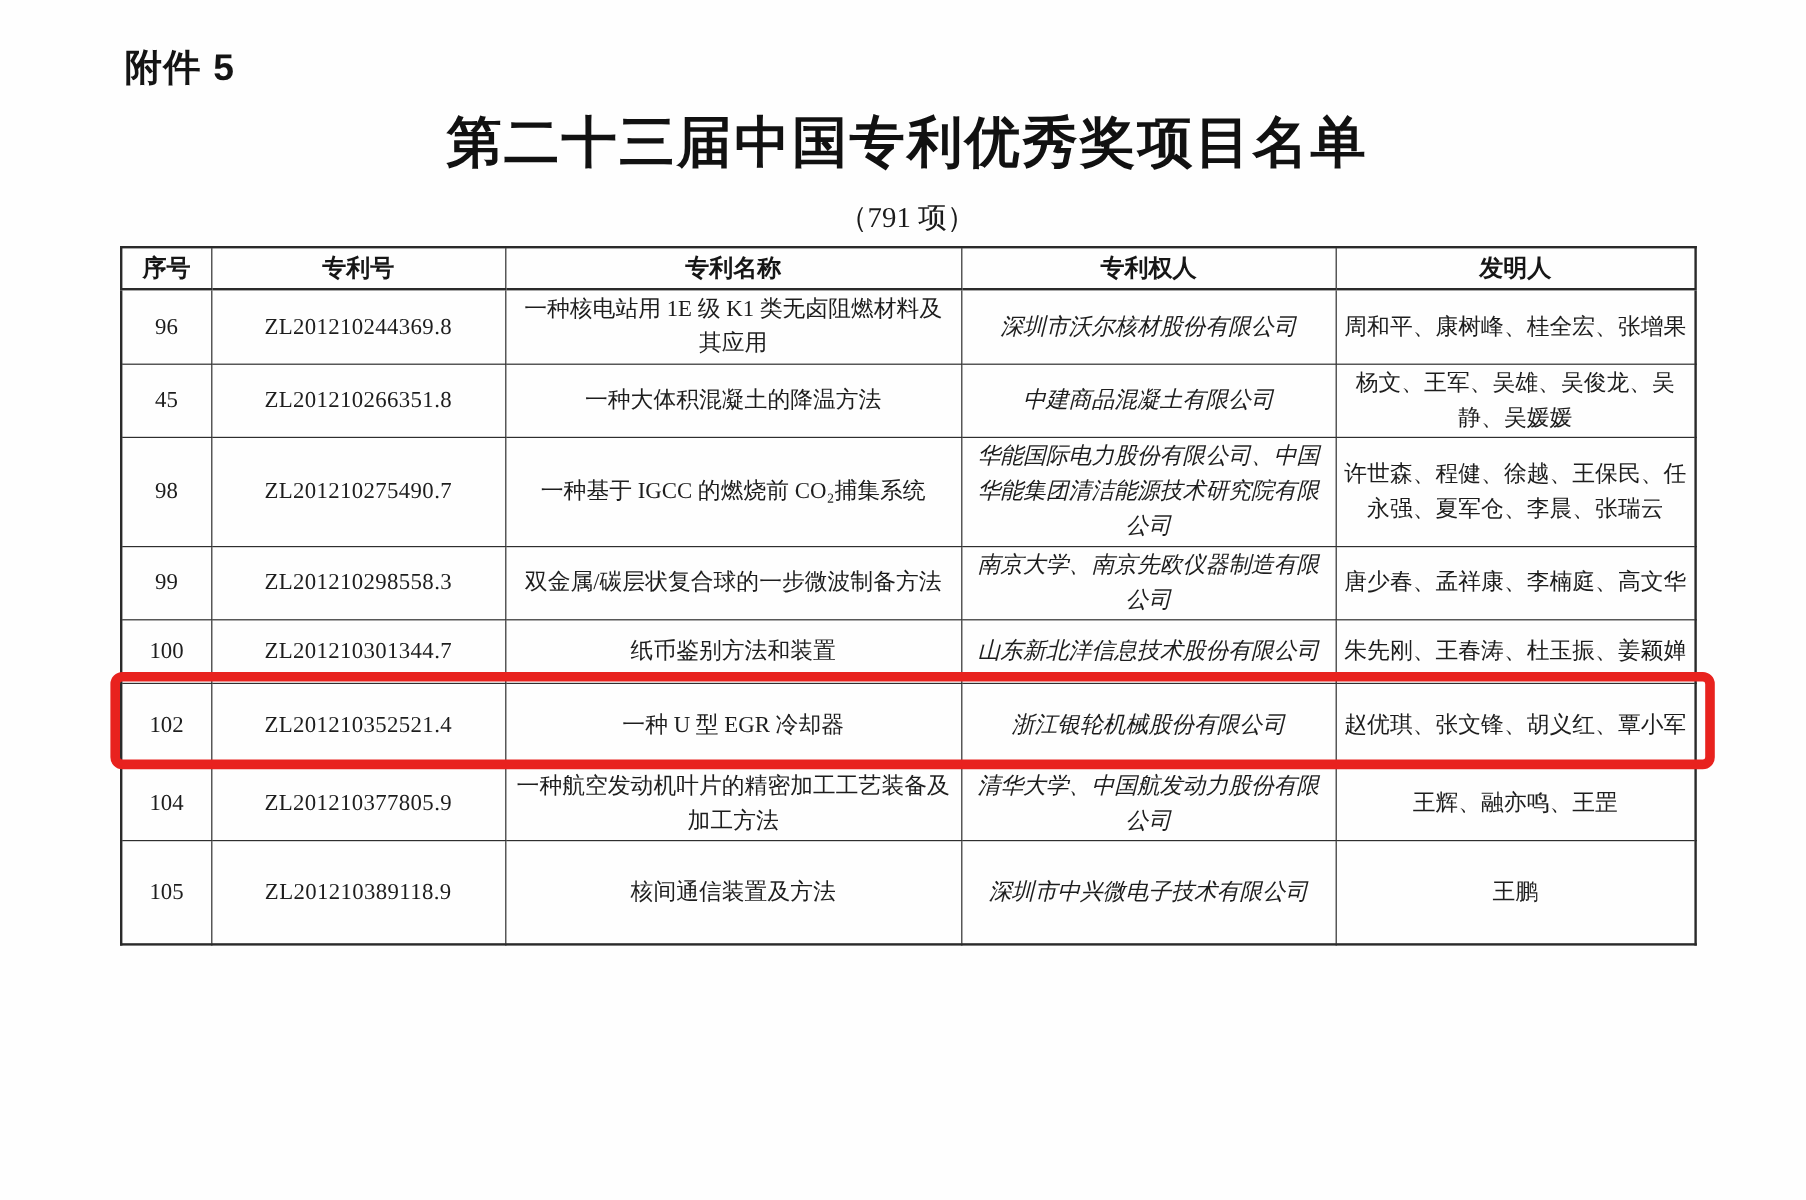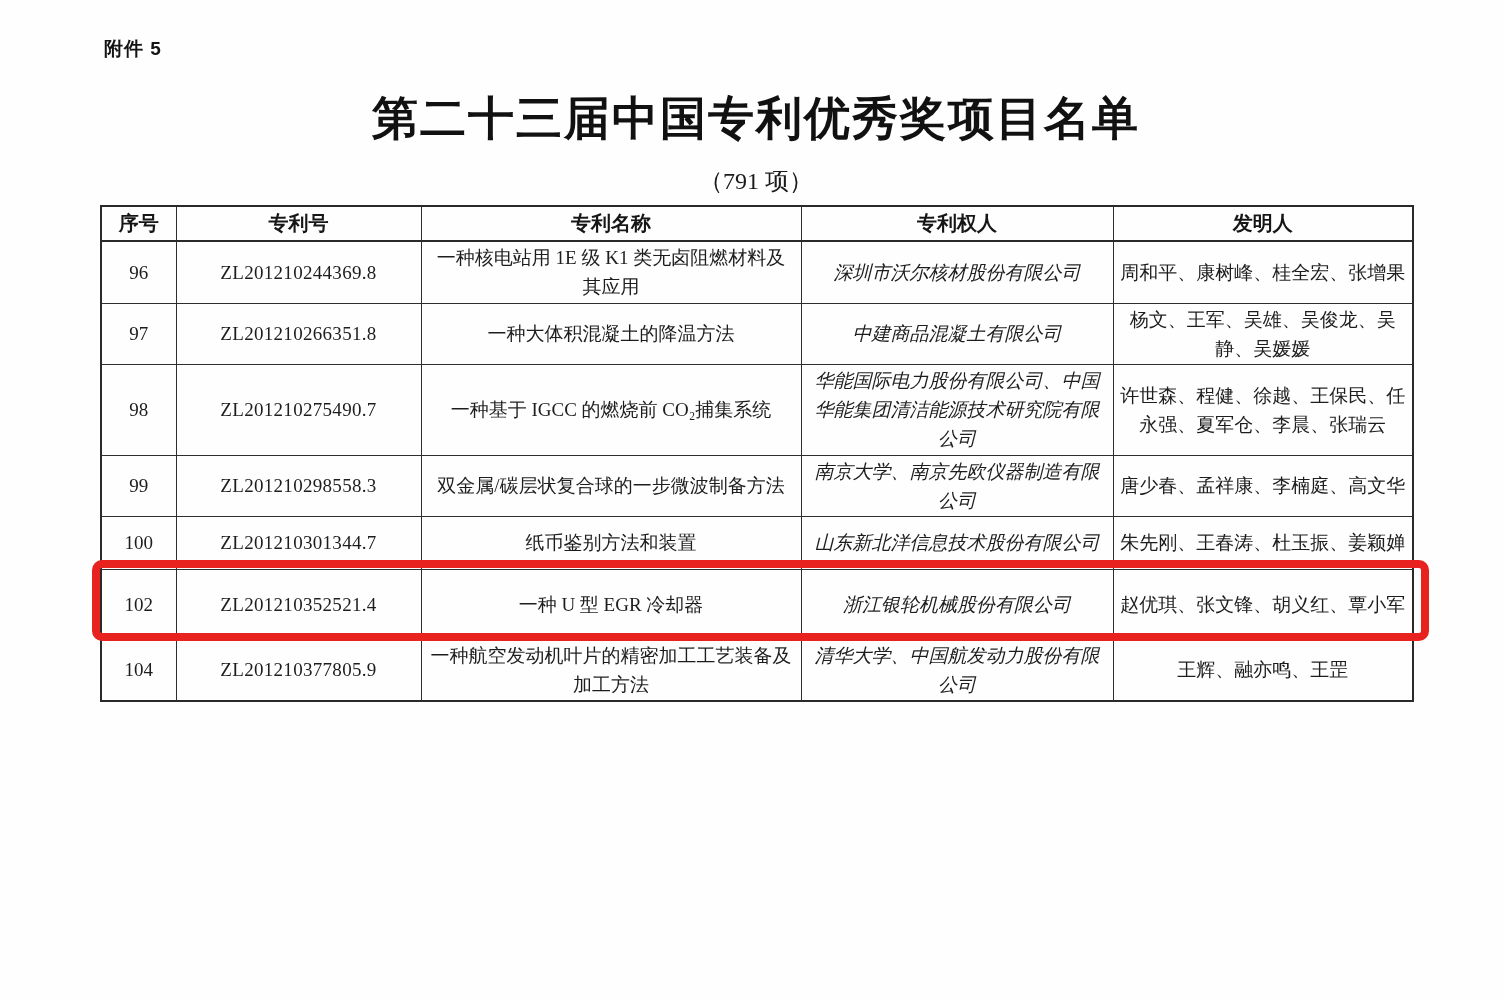--- a/index.html
+++ b/index.html
@@ -14,21 +14,21 @@
     height: 1000px;
     background: #fefefe;
     color: #1c1c1c;
     overflow: hidden;
   }
   .attachment {
     position: absolute;
     left: 104px;
     top: 36px;
     font-family: "Liberation Sans", "DejaVu Sans", sans-serif;
-    font-size: 19px;
+    font-size: 31px;
     font-weight: 600;
     letter-spacing: 1px;
     color: #141414;
   }
   .title {
     position: absolute;
     left: 0;
     top: 88px;
     width: 1512px;
     margin: 0;
@@ -143,21 +143,21 @@
     </thead>
     <tbody>
         <tr>
           <td class="cell-no">96</td>
           <td class="cell-patent-no">ZL201210244369.8</td>
           <td class="cell-patent-name">一种核电站用 1E 级 K1 类无卤阻燃材料及其应用</td>
           <td class="cell-patentee">深圳市沃尔核材股份有限公司</td>
           <td class="cell-inventors">周和平、康树峰、桂全宏、张增果</td>
         </tr>
         <tr>
-          <td class="cell-no">97</td>
+          <td class="cell-no">45</td>
           <td class="cell-patent-no">ZL201210266351.8</td>
           <td class="cell-patent-name">一种大体积混凝土的降温方法</td>
           <td class="cell-patentee">中建商品混凝土有限公司</td>
           <td class="cell-inventors">杨文、王军、吴雄、吴俊龙、吴静、吴媛媛</td>
         </tr>
         <tr>
           <td class="cell-no">98</td>
           <td class="cell-patent-no">ZL201210275490.7</td>
           <td class="cell-patent-name">一种基于 IGCC 的燃烧前 CO₂捕集系统</td>
           <td class="cell-patentee">华能国际电力股份有限公司、中国华能集团清洁能源技术研究院有限公司</td>
@@ -184,18 +184,25 @@
           <td class="cell-patentee">浙江银轮机械股份有限公司</td>
           <td class="cell-inventors">赵优琪、张文锋、胡义红、覃小军</td>
         </tr>
         <tr>
           <td class="cell-no">104</td>
           <td class="cell-patent-no">ZL201210377805.9</td>
           <td class="cell-patent-name">一种航空发动机叶片的精密加工工艺装备及加工方法</td>
           <td class="cell-patentee">清华大学、中国航发动力股份有限公司</td>
           <td class="cell-inventors">王辉、融亦鸣、王罡</td>
         </tr>
+        <tr>
+          <td class="cell-no">105</td>
+          <td class="cell-patent-no">ZL201210389118.9</td>
+          <td class="cell-patent-name">核间通信装置及方法</td>
+          <td class="cell-patentee">深圳市中兴微电子技术有限公司</td>
+          <td class="cell-inventors">王鹏</td>
+        </tr>
       </tbody>
   </table>
 
   <div class="highlight-box"></div>
 
 </div>
 
 </body></html>

